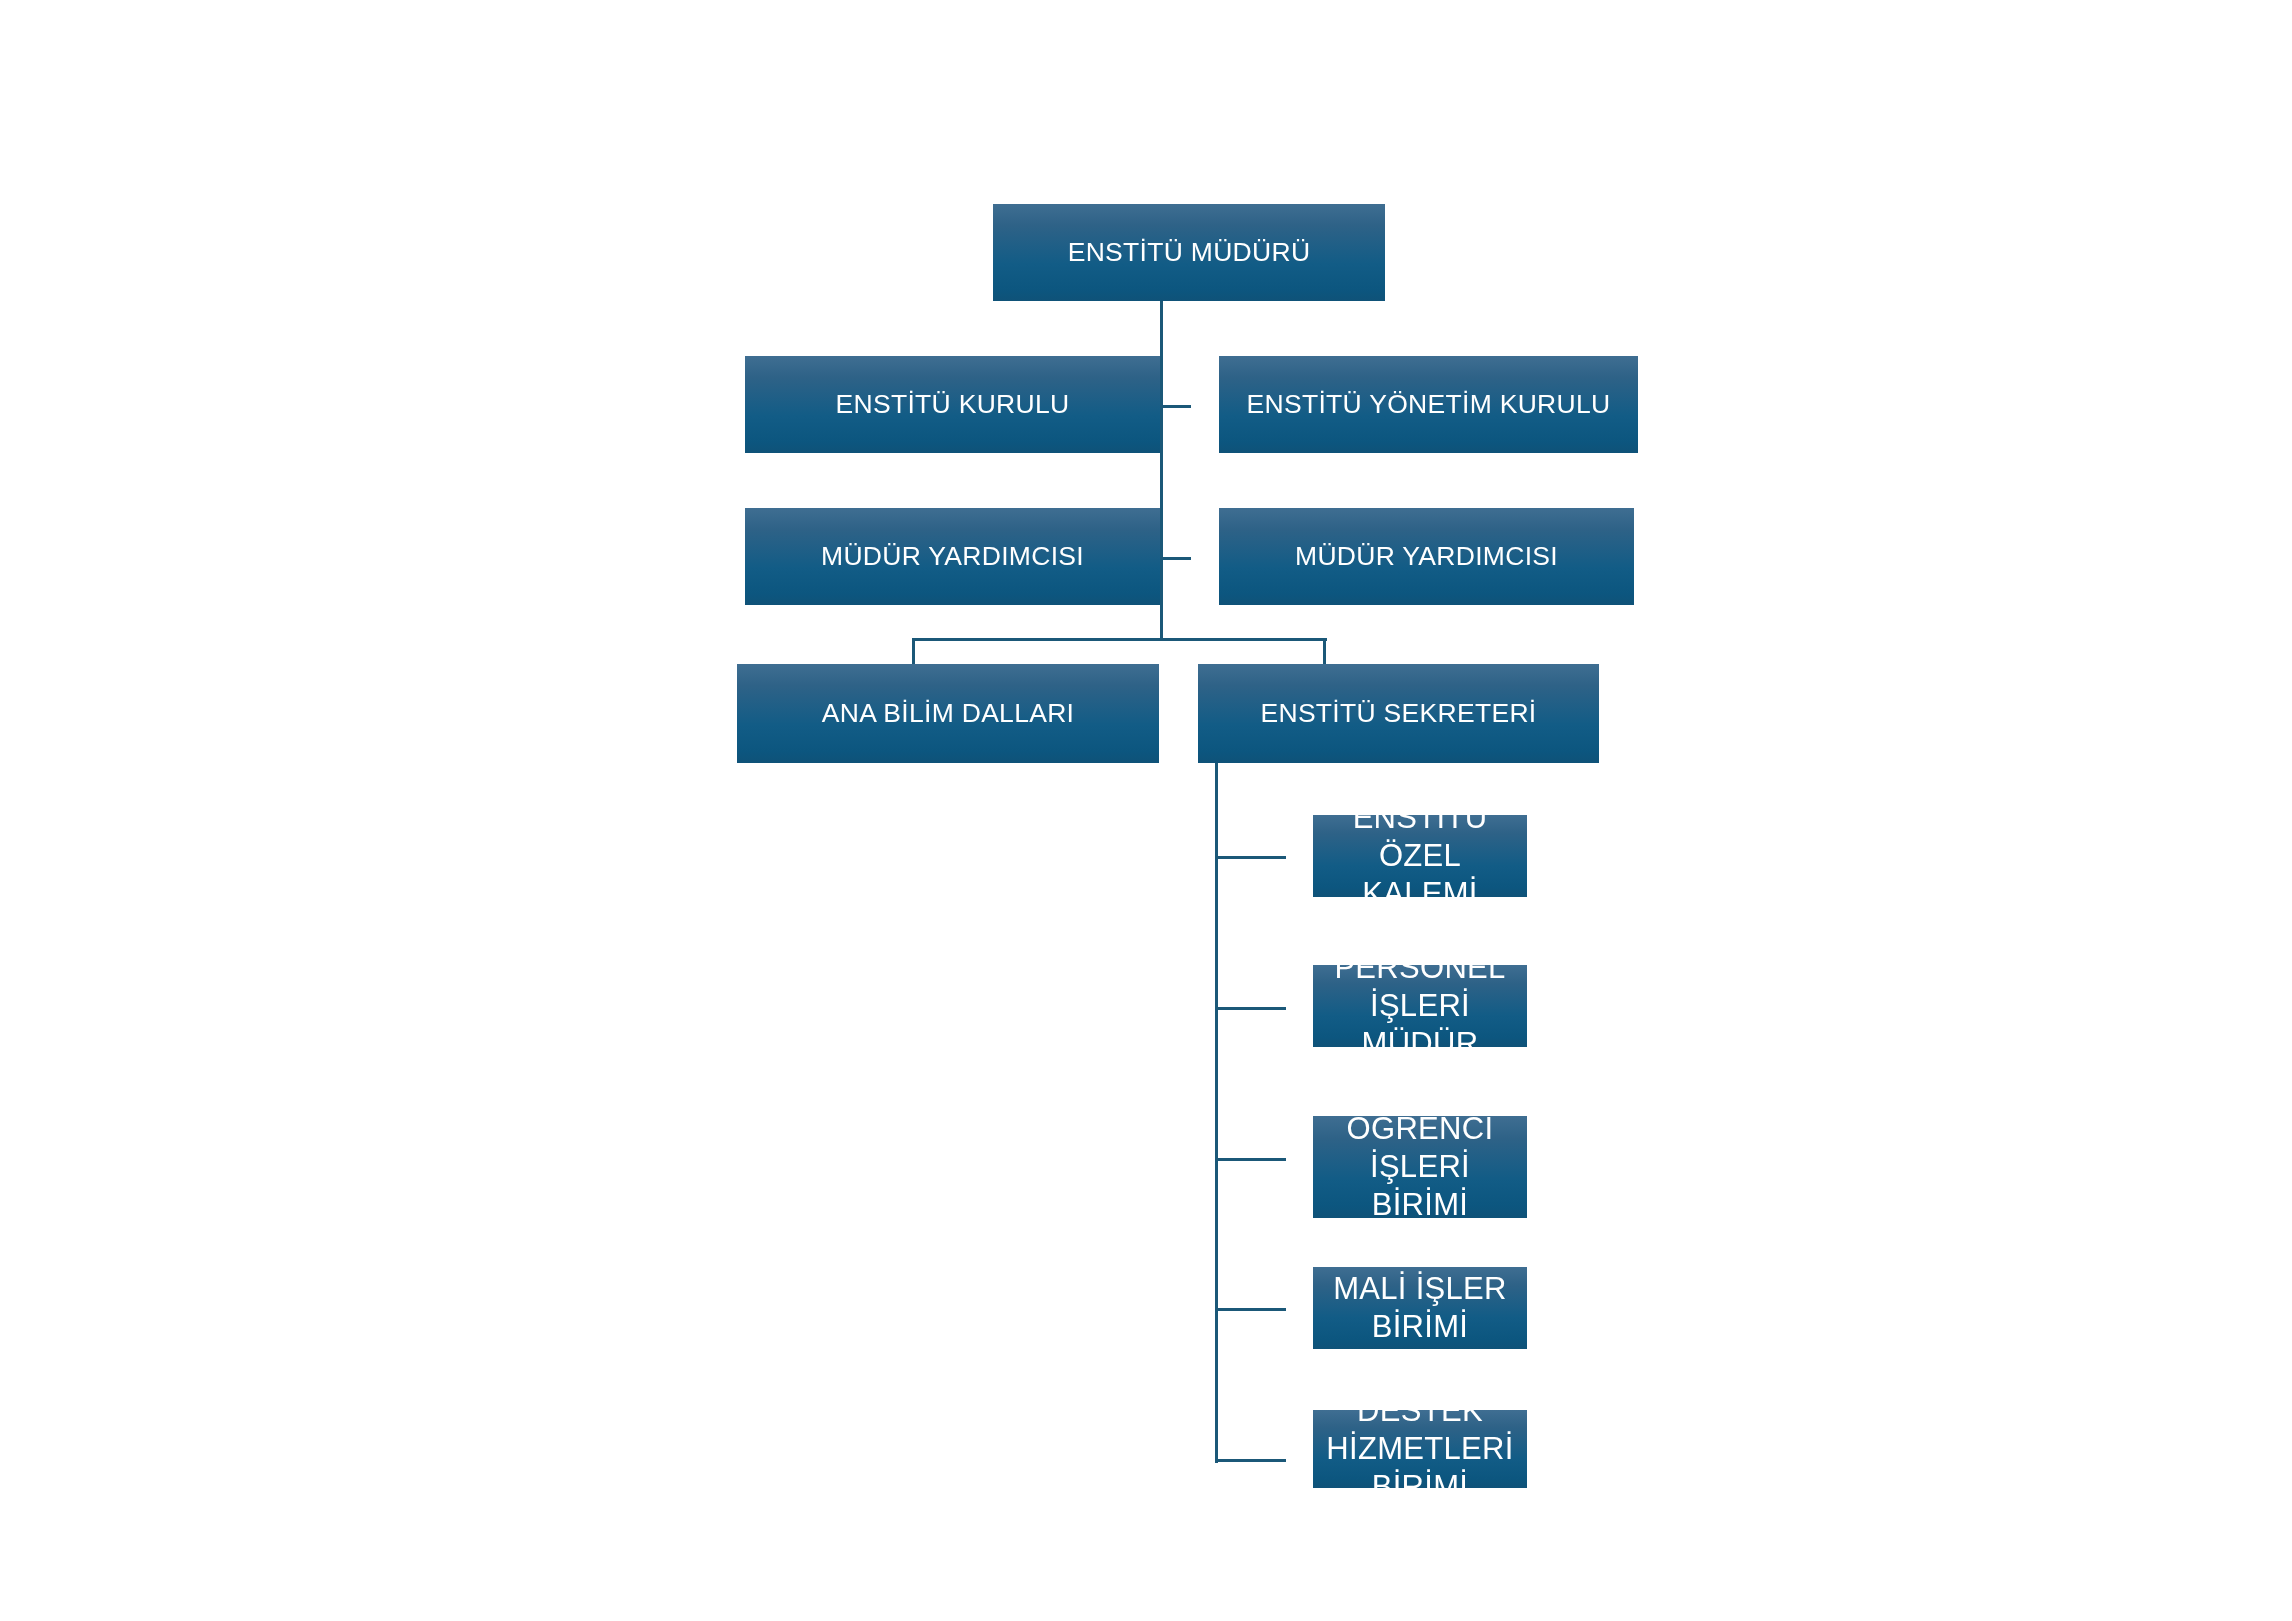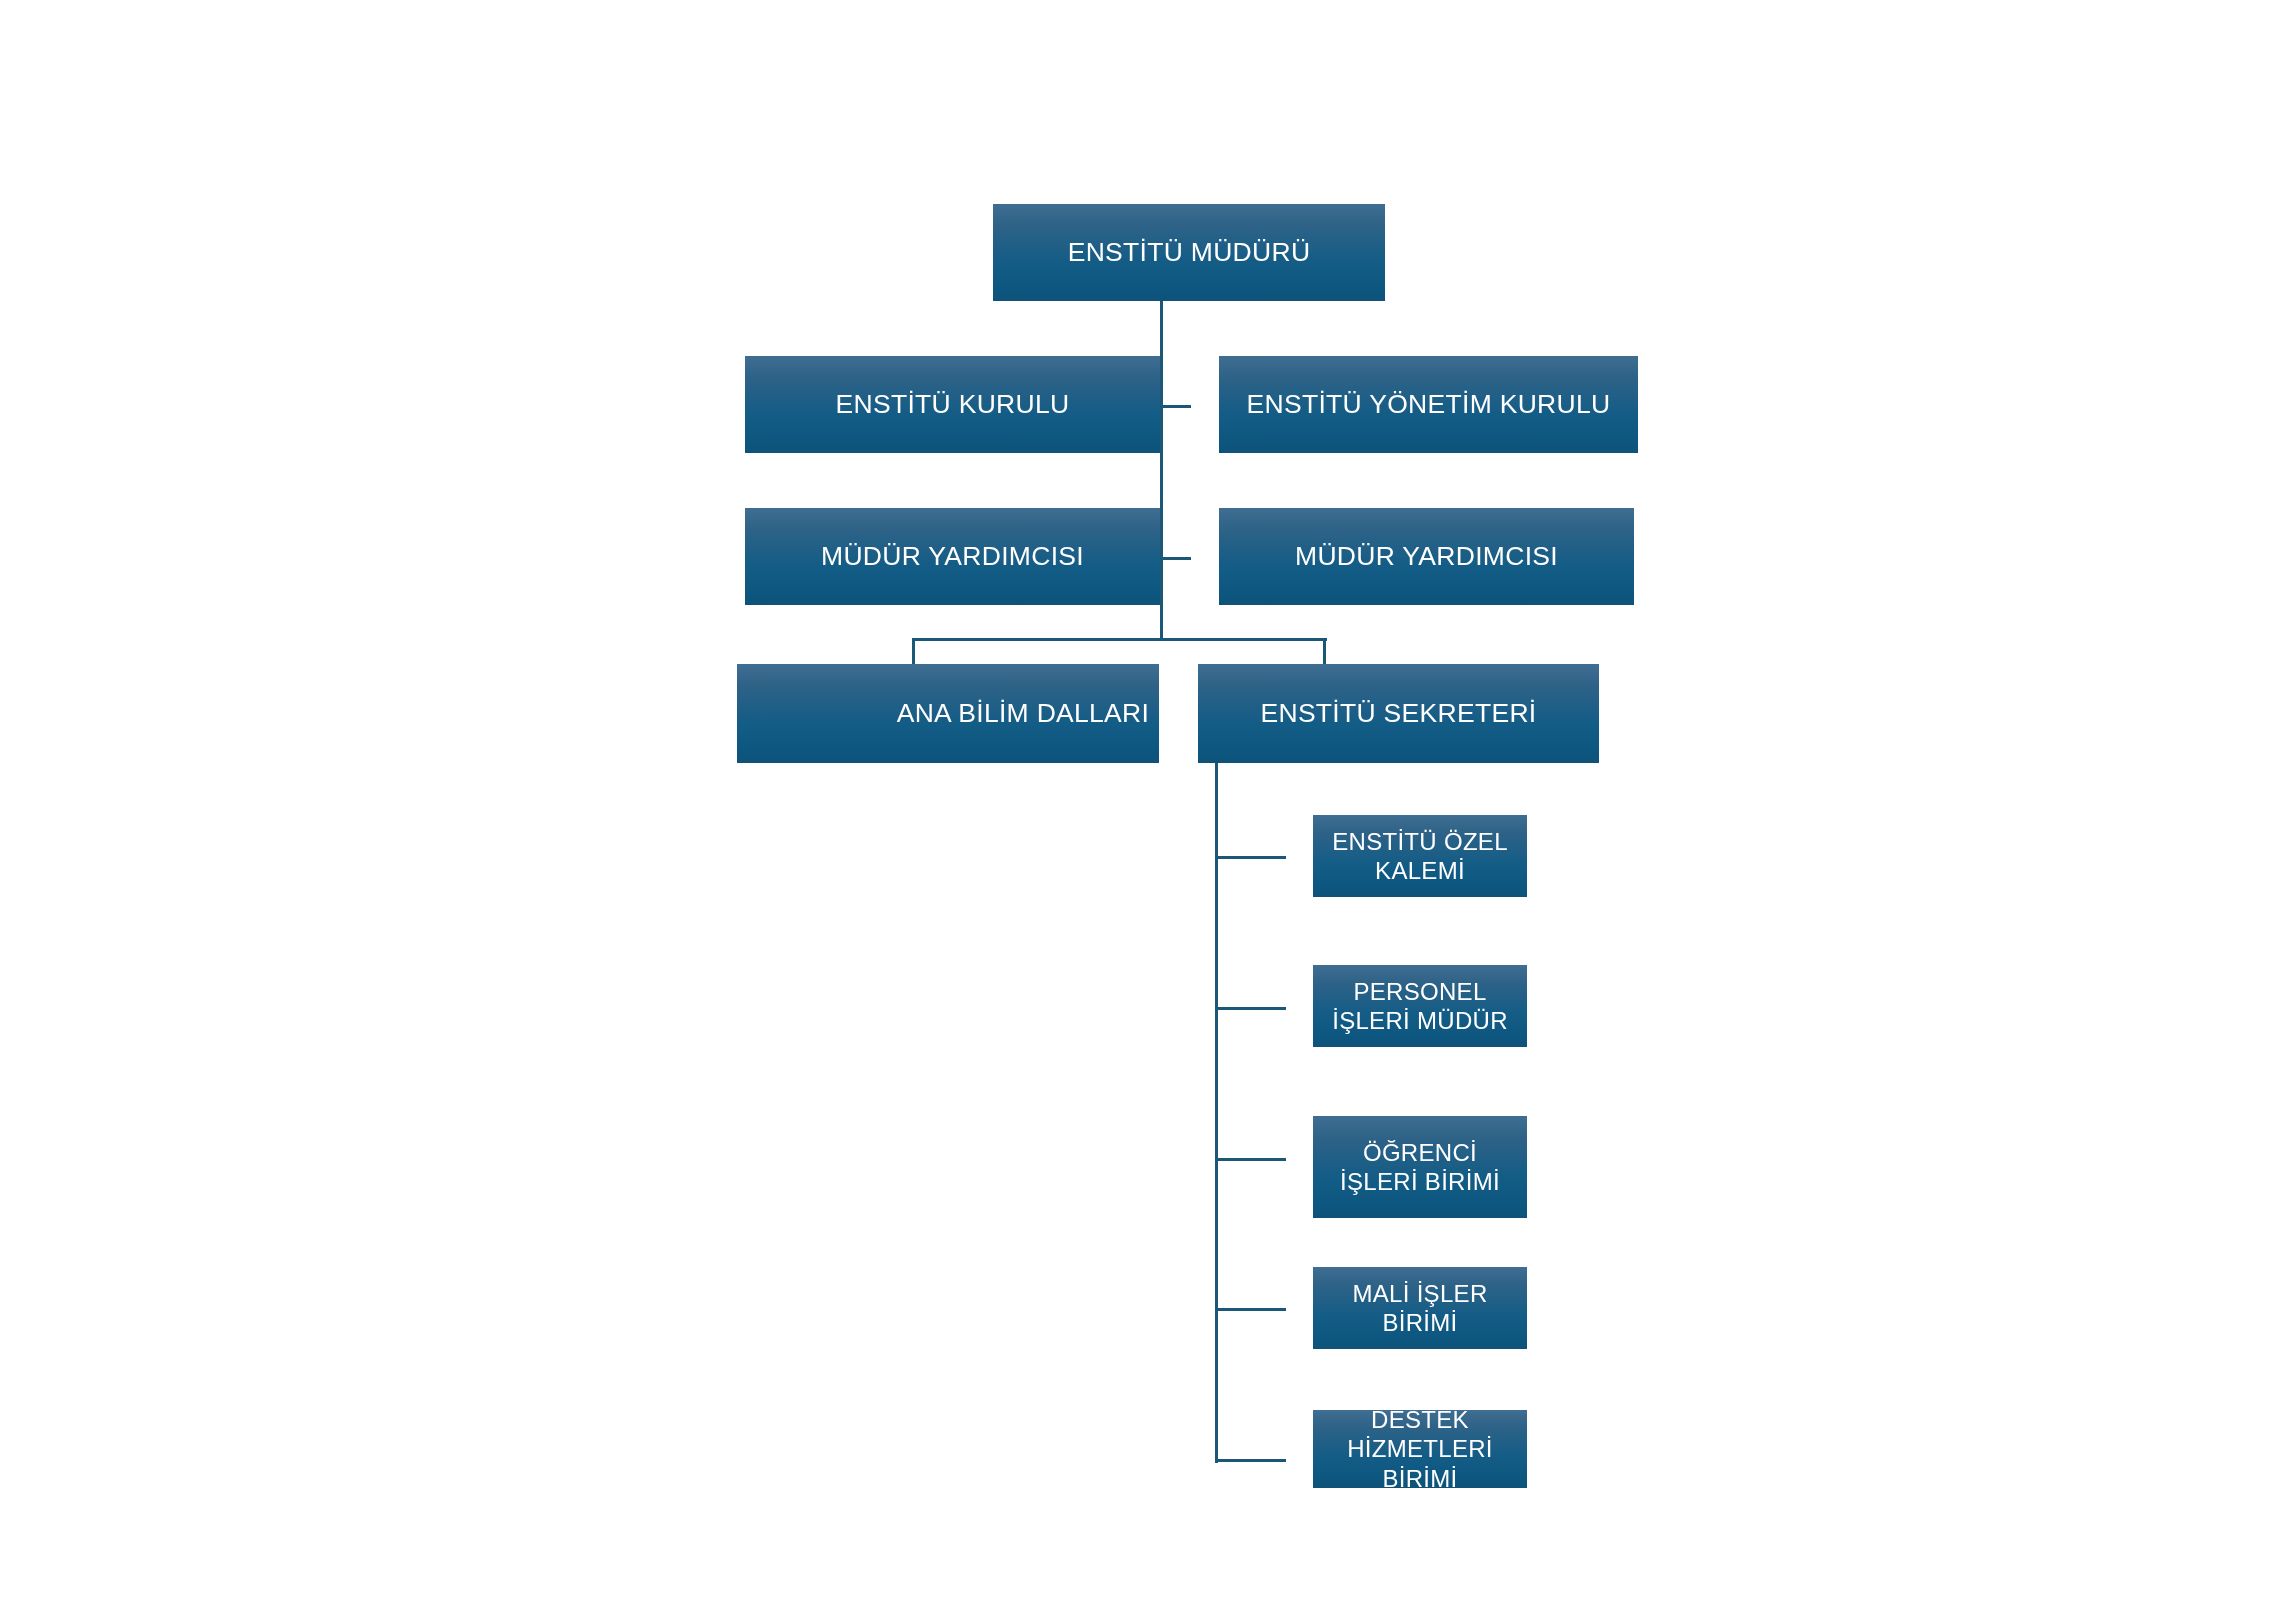--- a/index.html
+++ b/index.html
@@ -44,21 +44,21 @@
     padding: 0 9.8px;
     white-space: pre-line;
   }
 
   
   .node.main {
     font-size: 26.5px;
   }
   
   .node.sub {
-    font-size: 24px;
+    font-size: 31px;
   }
 
   
   .line {
     position: absolute;
     background: #1b5878;
     z-index: 1;
   }
   .line.v { width: 2.9px; }
   .line.h { height: 2.9px; }
@@ -97,21 +97,21 @@
     <span class="label">ENSTİTÜ YÖNETİM KURULU</span>
   </div>
 
   <div class="node main" style="left:717px; top:508px; width:415px; height:97px;">
     <span class="label">MÜDÜR YARDIMCISI</span>
   </div>
   <div class="node main" style="left:1191px; top:508px; width:415px; height:97px;">
     <span class="label">MÜDÜR YARDIMCISI</span>
   </div>
 
-  <div class="node main" style="left:709px; top:664px; width:422px; height:99px;justify-content:flex-end;">
+  <div class="node main" style="left:709px; top:664px; width:422px; height:99px;">
     <span class="label">ANA BİLİM DALLARI</span>
   </div>
   <div class="node main" style="left:1170px; top:664px; width:401px; height:99px;">
     <span class="label">ENSTİTÜ SEKRETERİ</span>
   </div>
 
   <div class="node sub" style="left:1285px; top:815px; width:214px; height:82px;">
     <span class="label">ENSTİTÜ ÖZEL
 KALEMİ</span>
   </div>

